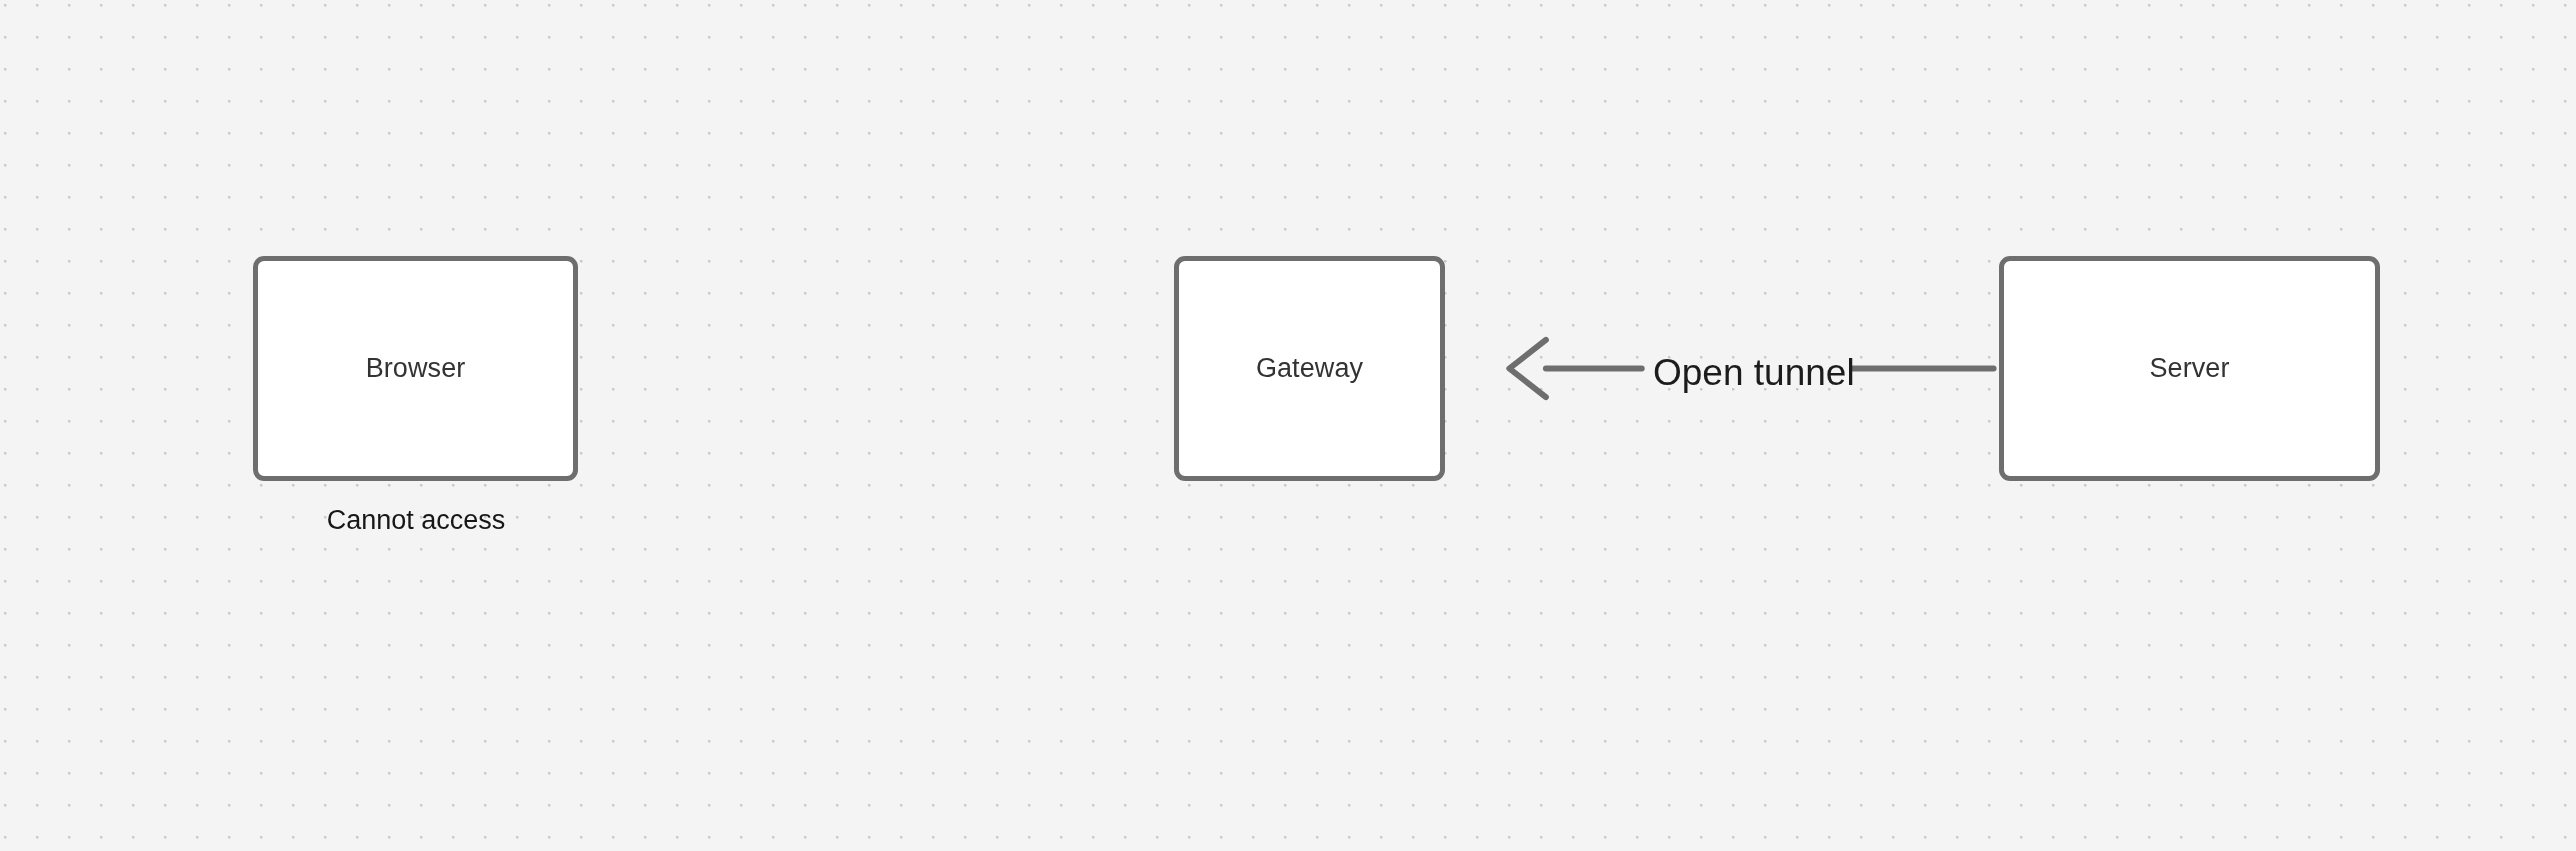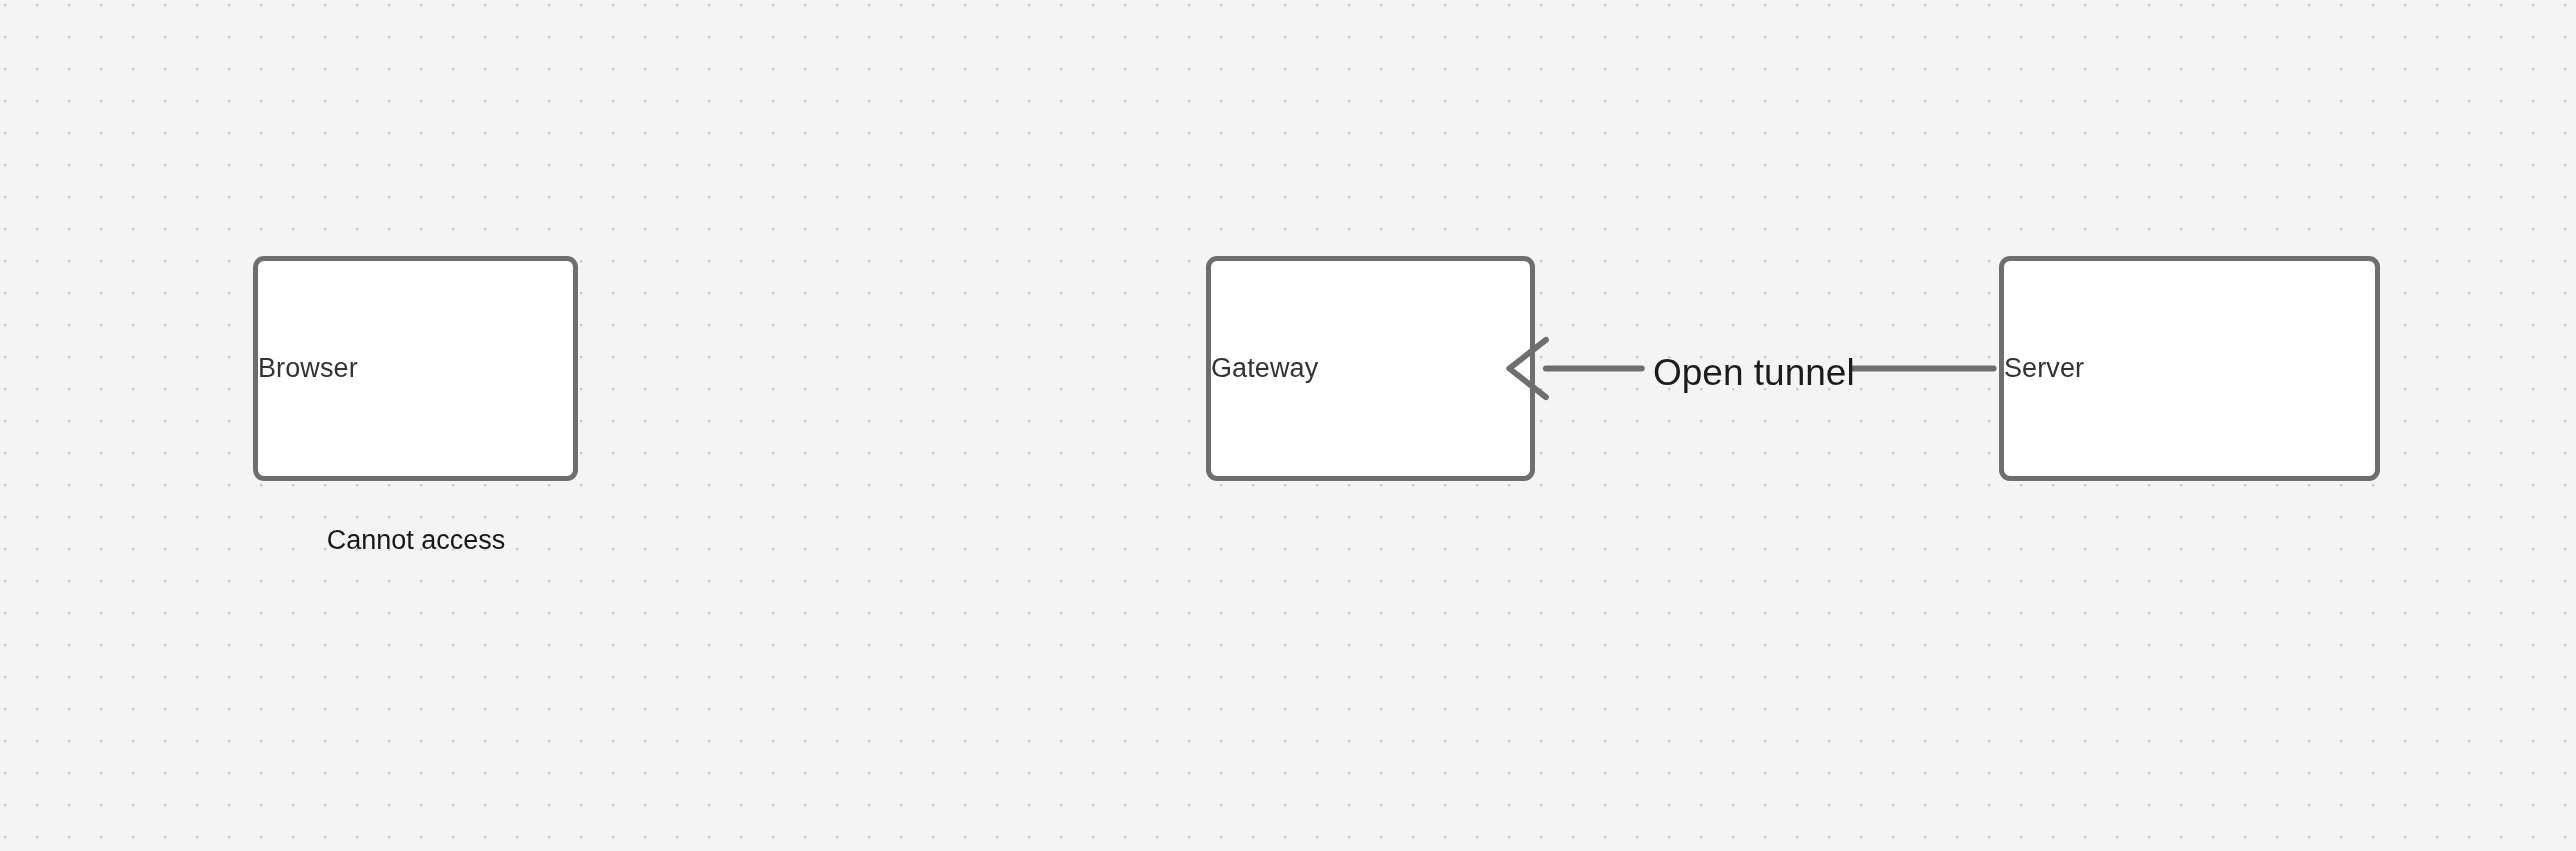--- a/index.html
+++ b/index.html
@@ -27,50 +27,50 @@
 
   
   .node {
     position: absolute;
     box-sizing: border-box;
     background: #ffffff;
     border: 5px solid #6e6e6e;
     border-radius: 11px;
     display: flex;
     align-items: center;
-    justify-content: flex-start;
+    justify-content: center;
   }
   .node-label {
     font-size: 27px;
     line-height: 1;
     color: #333333;
     letter-spacing: 0.1px;
     white-space: nowrap;
     user-select: none;
   }
 
   #node-browser { left: 253px; top: 256px; width: 325px; height: 225px; }
-  #node-gateway { left: 1206px; top: 256px; width: 329px; height: 225px; }
+  #node-gateway { left: 1174px; top: 256px; width: 271px; height: 225px; }
   #node-server  { left: 1999px; top: 256px; width: 381px; height: 225px; }
 
   
   .node-caption {
     position: absolute;
     text-align: center;
     font-size: 27px;
     line-height: 36px;
     color: #171717;
     user-select: none;
   }
   #caption-browser {
     left: 193px;
     top: 502px;
     width: 446px;
   }
-  .caption-line { display: block; white-space: nowrap; margin-top: 20px; }
+  .caption-line { display: block; white-space: nowrap; }
 
   
   #edge-server-gateway {
     position: absolute;
     left: 1491px;
     top: 327px;
     width: 515px;
     height: 85px;
     pointer-events: none;
   }

